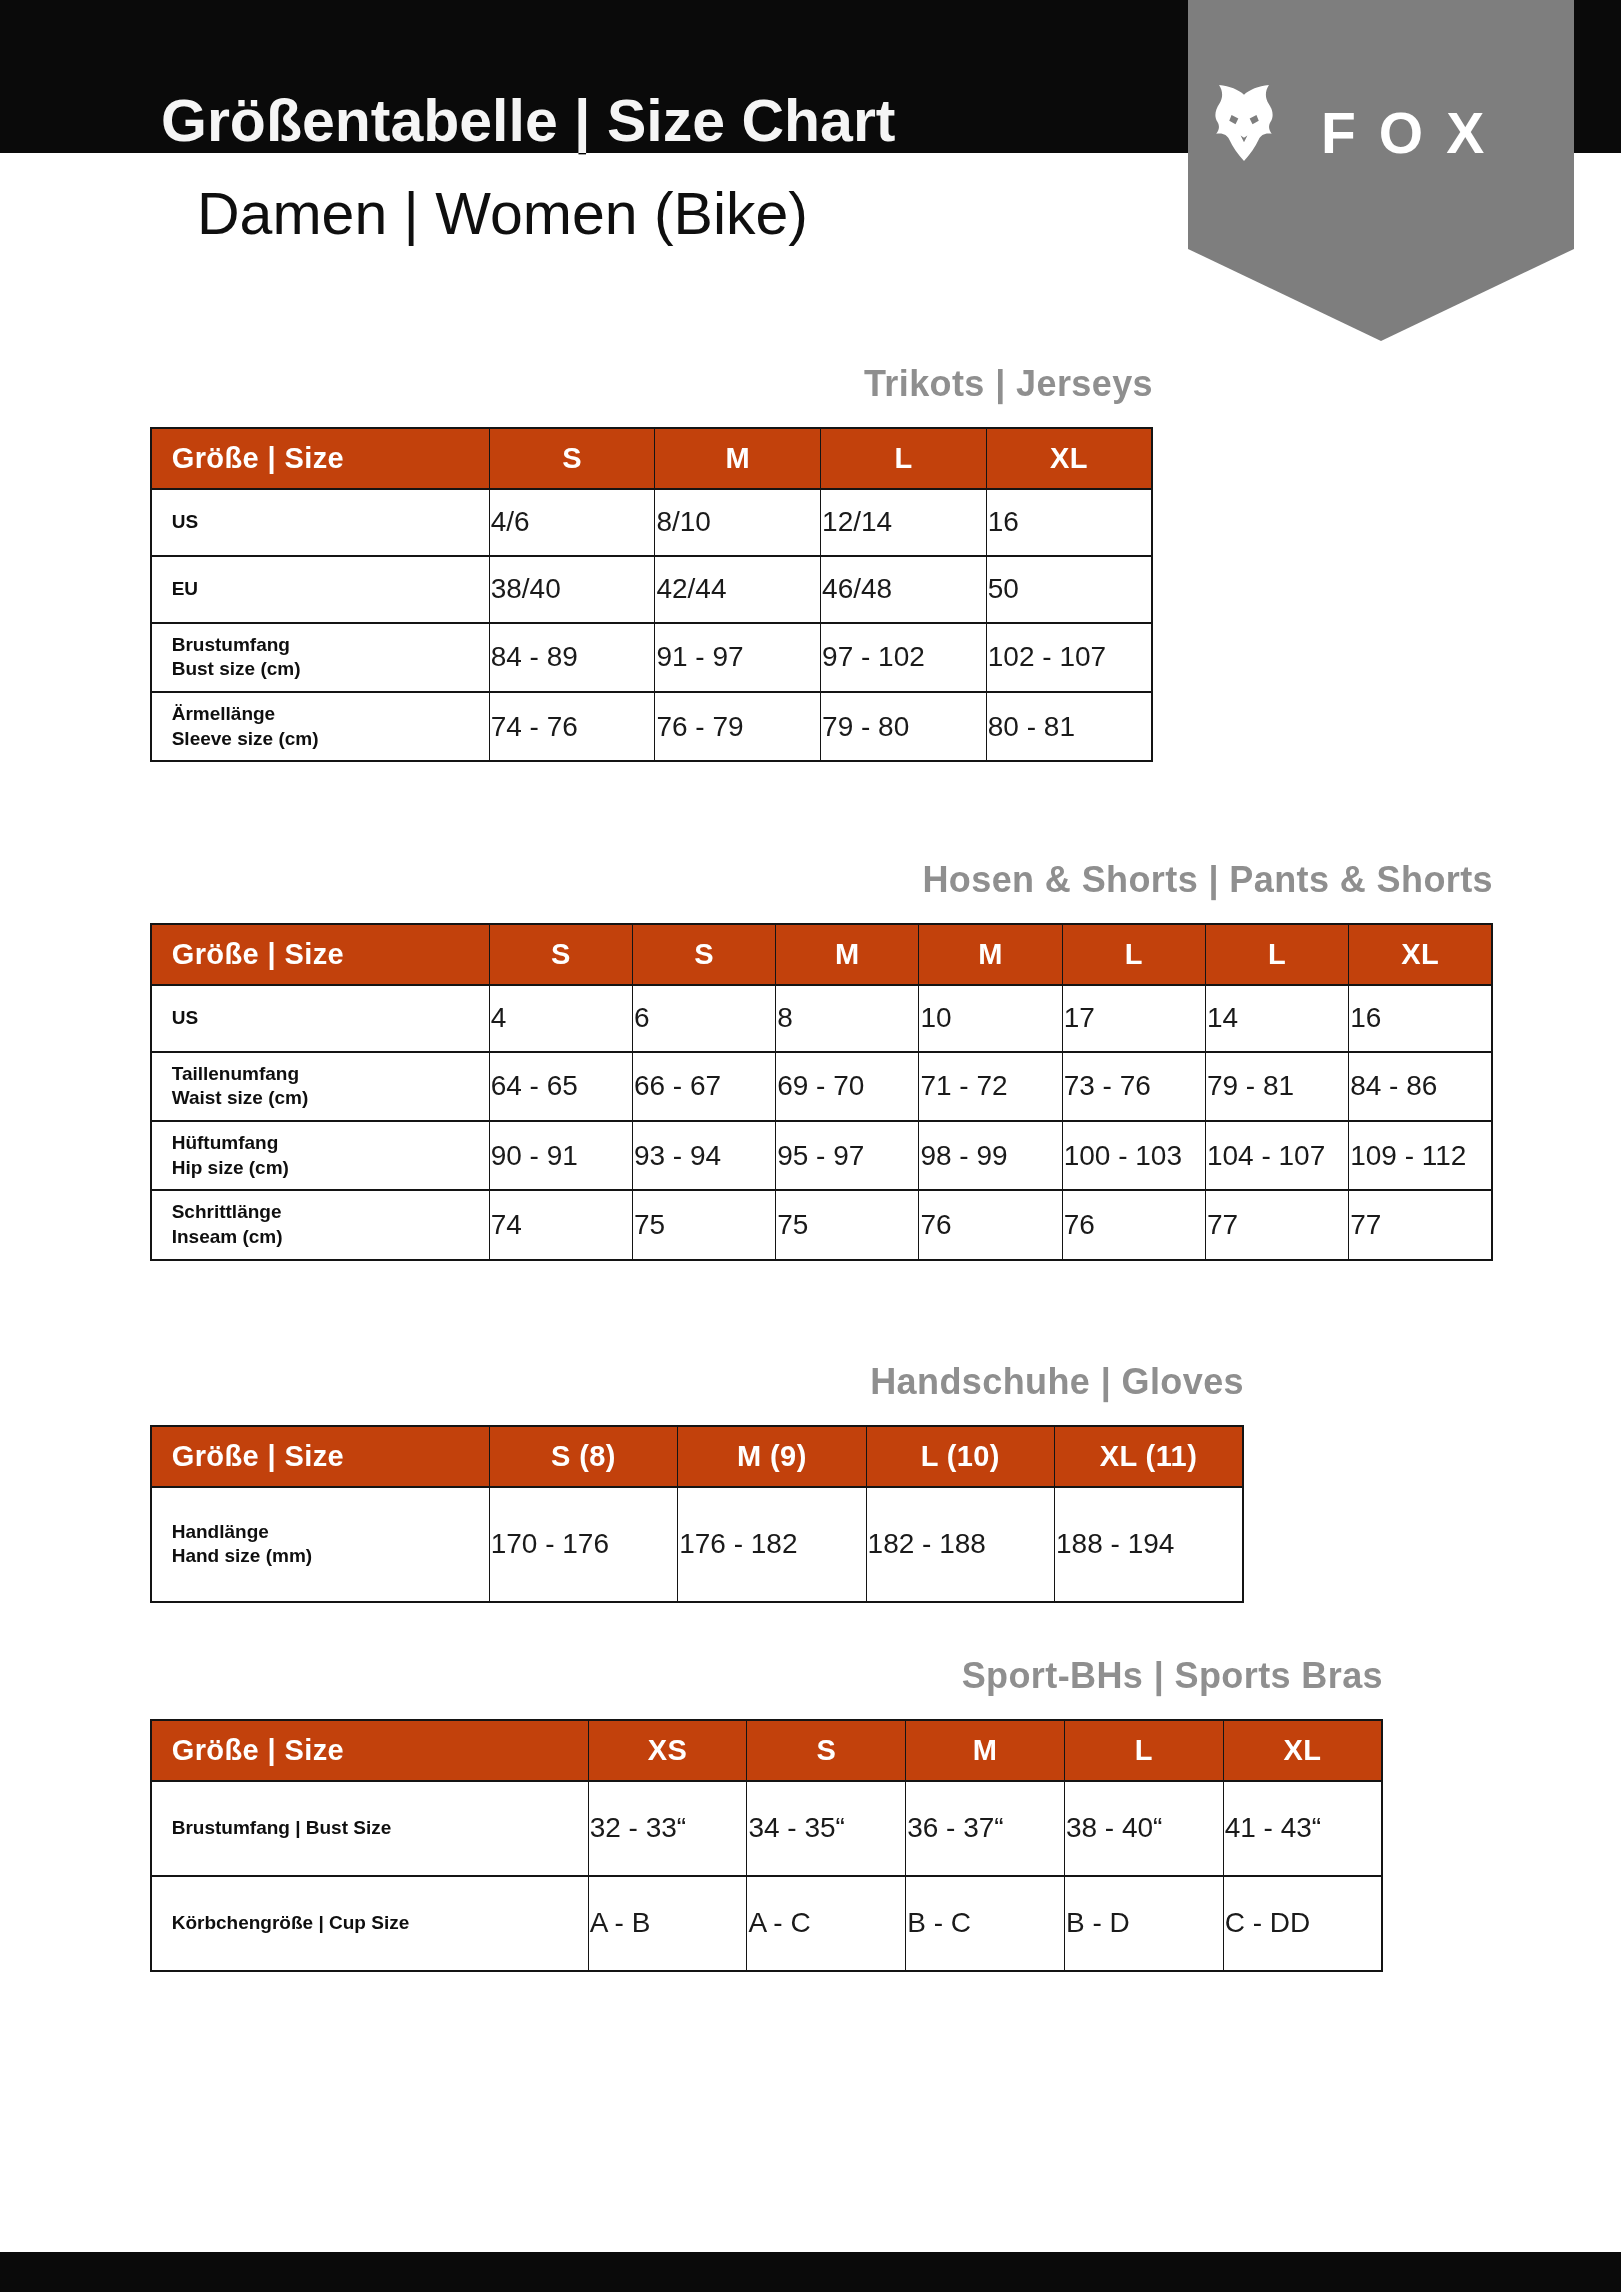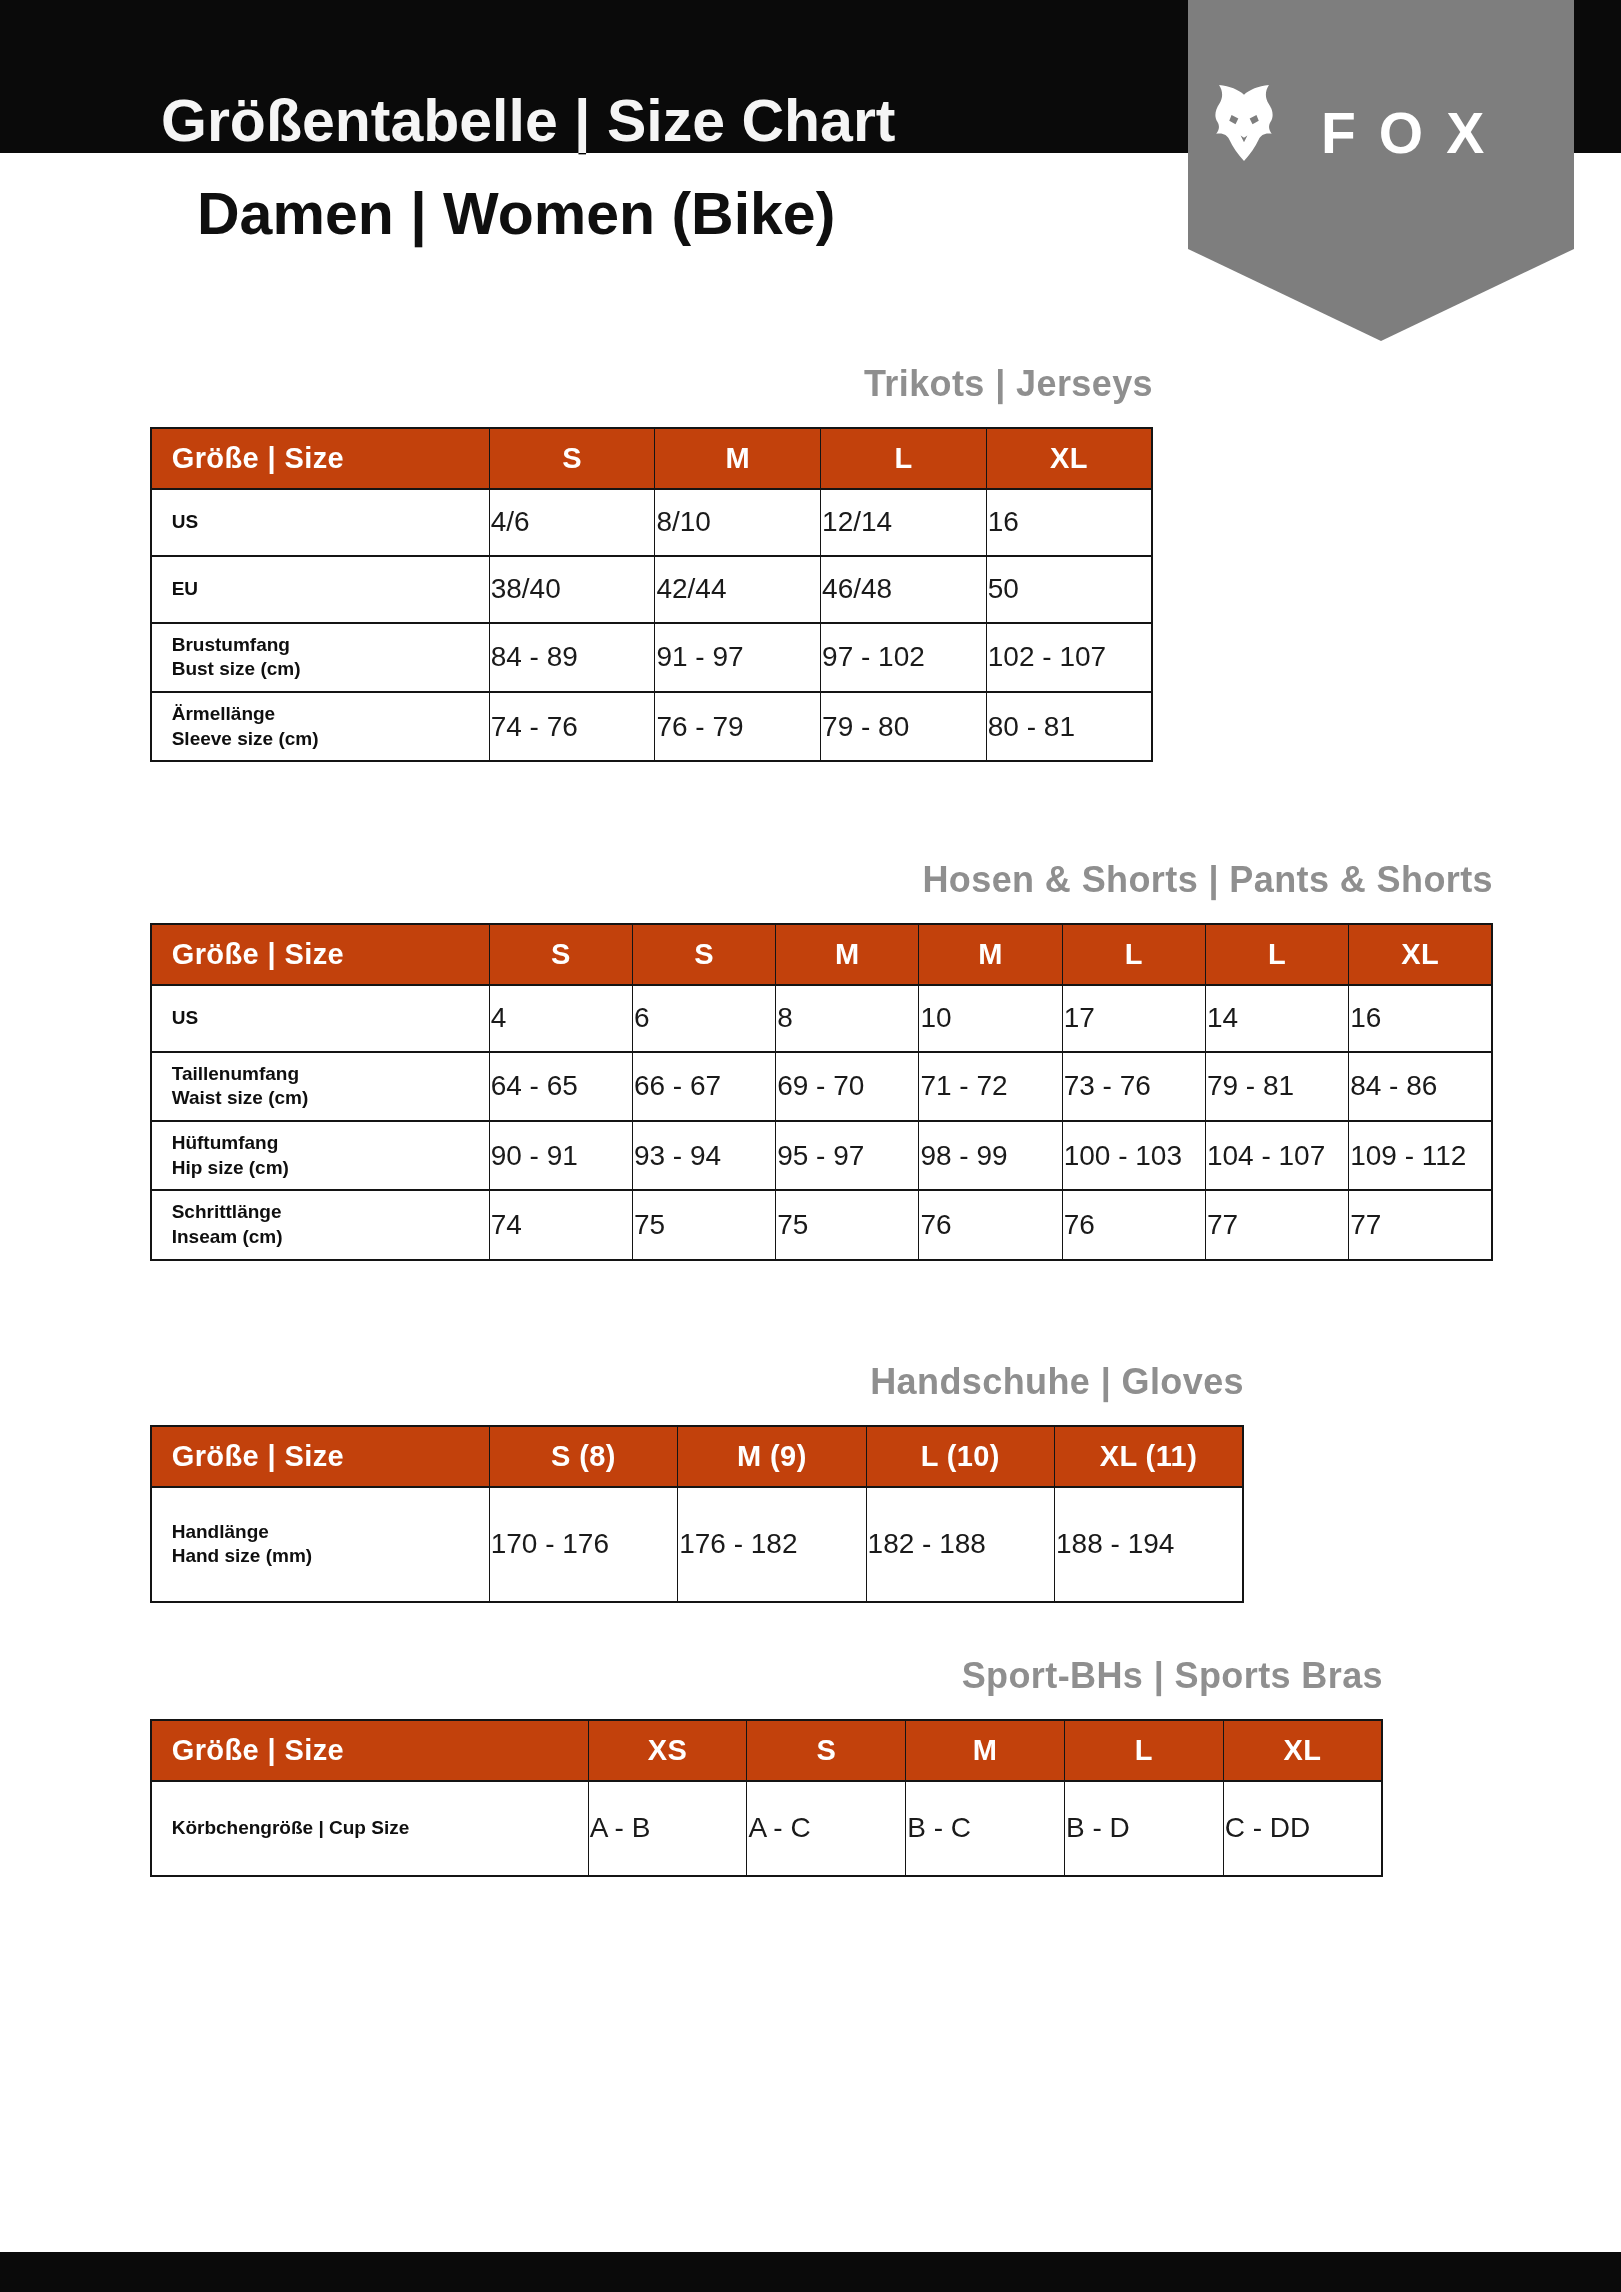--- a/index.html
+++ b/index.html
@@ -11,21 +11,21 @@
   
   .band-top{position:absolute;left:0;top:0;width:1621px;height:153px;background:#0a0a0a}
   .band-bottom{position:absolute;left:0;top:2252px;width:1621px;height:40px;background:#0a0a0a}
   .main-title{
     position:absolute;left:161px;top:91px;margin:0;
     font-size:59px;font-weight:700;line-height:1.05;color:#ffffff;
     mix-blend-mode:difference;white-space:nowrap;
   }
   .subtitle{
     position:absolute;left:197px;top:184px;margin:0;
-    font-size:59px;font-weight:700;line-height:1.05;color:#0f0f0f;white-space:nowrap;
+    font-size:59px;font-weight:400;line-height:1.05;color:#0f0f0f;white-space:nowrap;
   }
   .pennant{
     position:absolute;left:1188px;top:0;width:386px;height:341px;background:#7e7e7e;
     clip-path:polygon(0 0,100% 0,100% 73%,50% 100%,0 73%);
   }
   .fox-logo{position:absolute;left:21.5px;top:82px;width:68px;height:82px}
   .brand{
     position:absolute;left:133px;top:100px;
     font-size:57px;font-weight:700;color:#ffffff;letter-spacing:23px;white-space:nowrap;
   }
@@ -222,20 +222,28 @@
           <th class="label-h">Größe | Size</th>
           <th class="col-h">XS</th>
           <th class="col-h">S</th>
           <th class="col-h">M</th>
           <th class="col-h">L</th>
           <th class="col-h">XL</th>
         </tr>
       </thead>
       <tbody>
         <tr>
+          <th class="row-label">Brustumfang | Bust Size</th>
+          <td>32 - 33“</td>
+          <td>34 - 35“</td>
+          <td>36 - 37“</td>
+          <td>38 - 40“</td>
+          <td>41 - 43“</td>
+        </tr>
+        <tr>
           <th class="row-label">Körbchengröße | Cup Size</th>
           <td>A - B</td>
           <td>A - C</td>
           <td>B - C</td>
           <td>B - D</td>
           <td>C - DD</td>
         </tr>
       </tbody>
     </table>
 </section>

